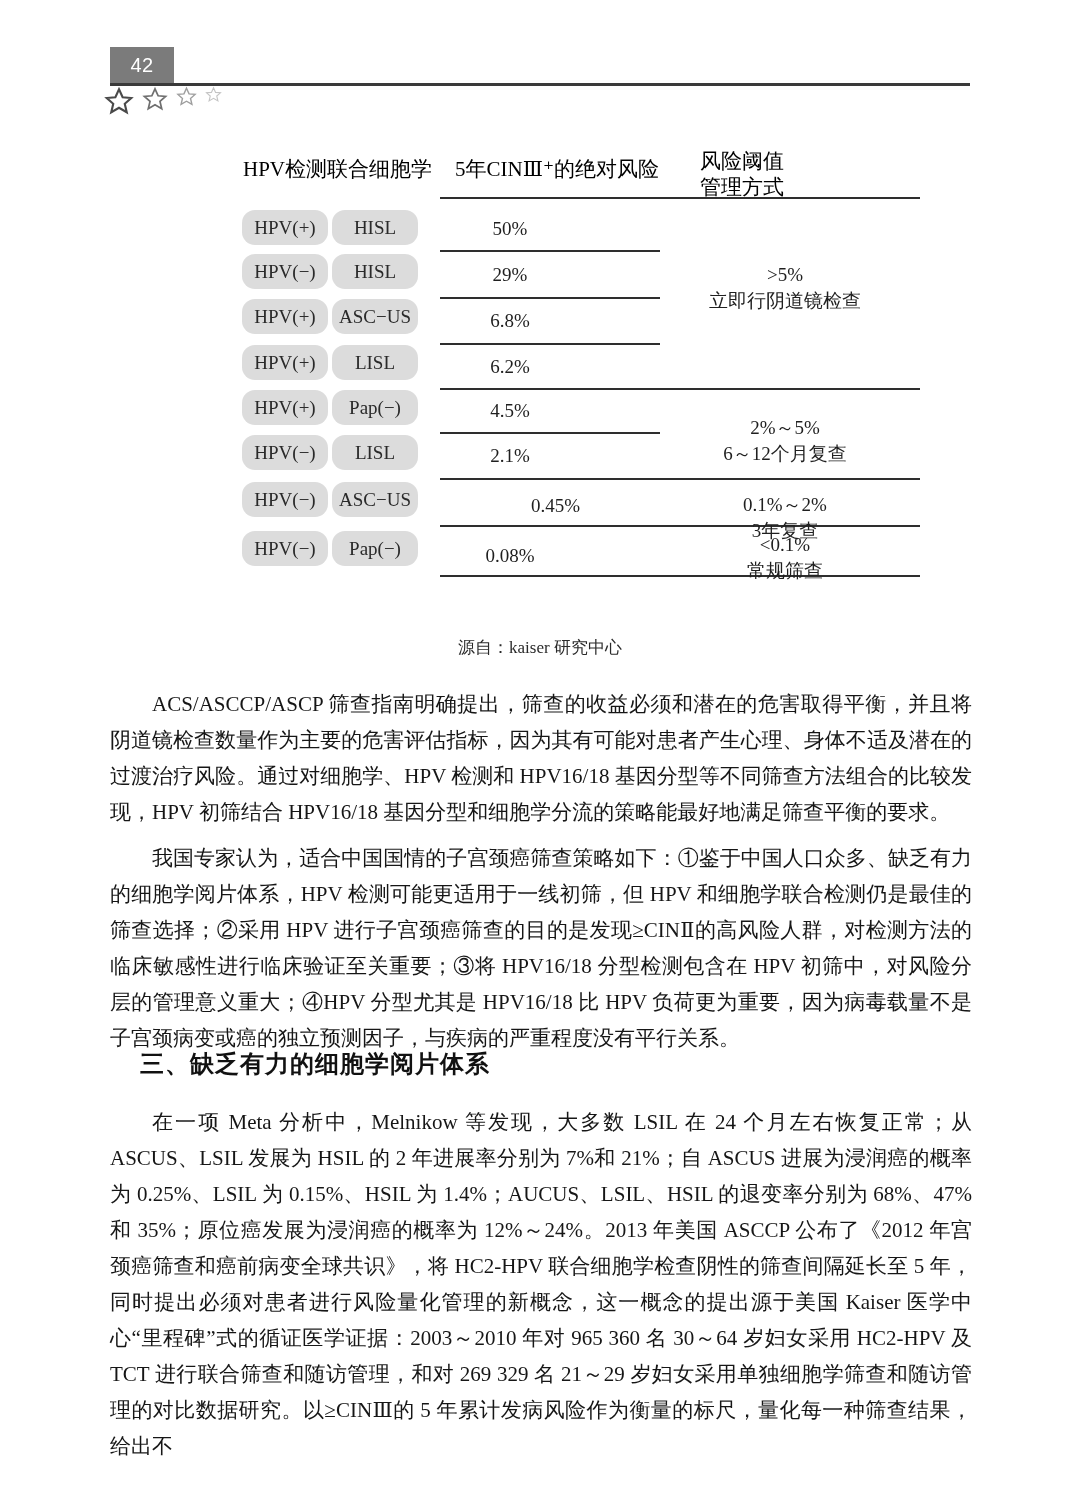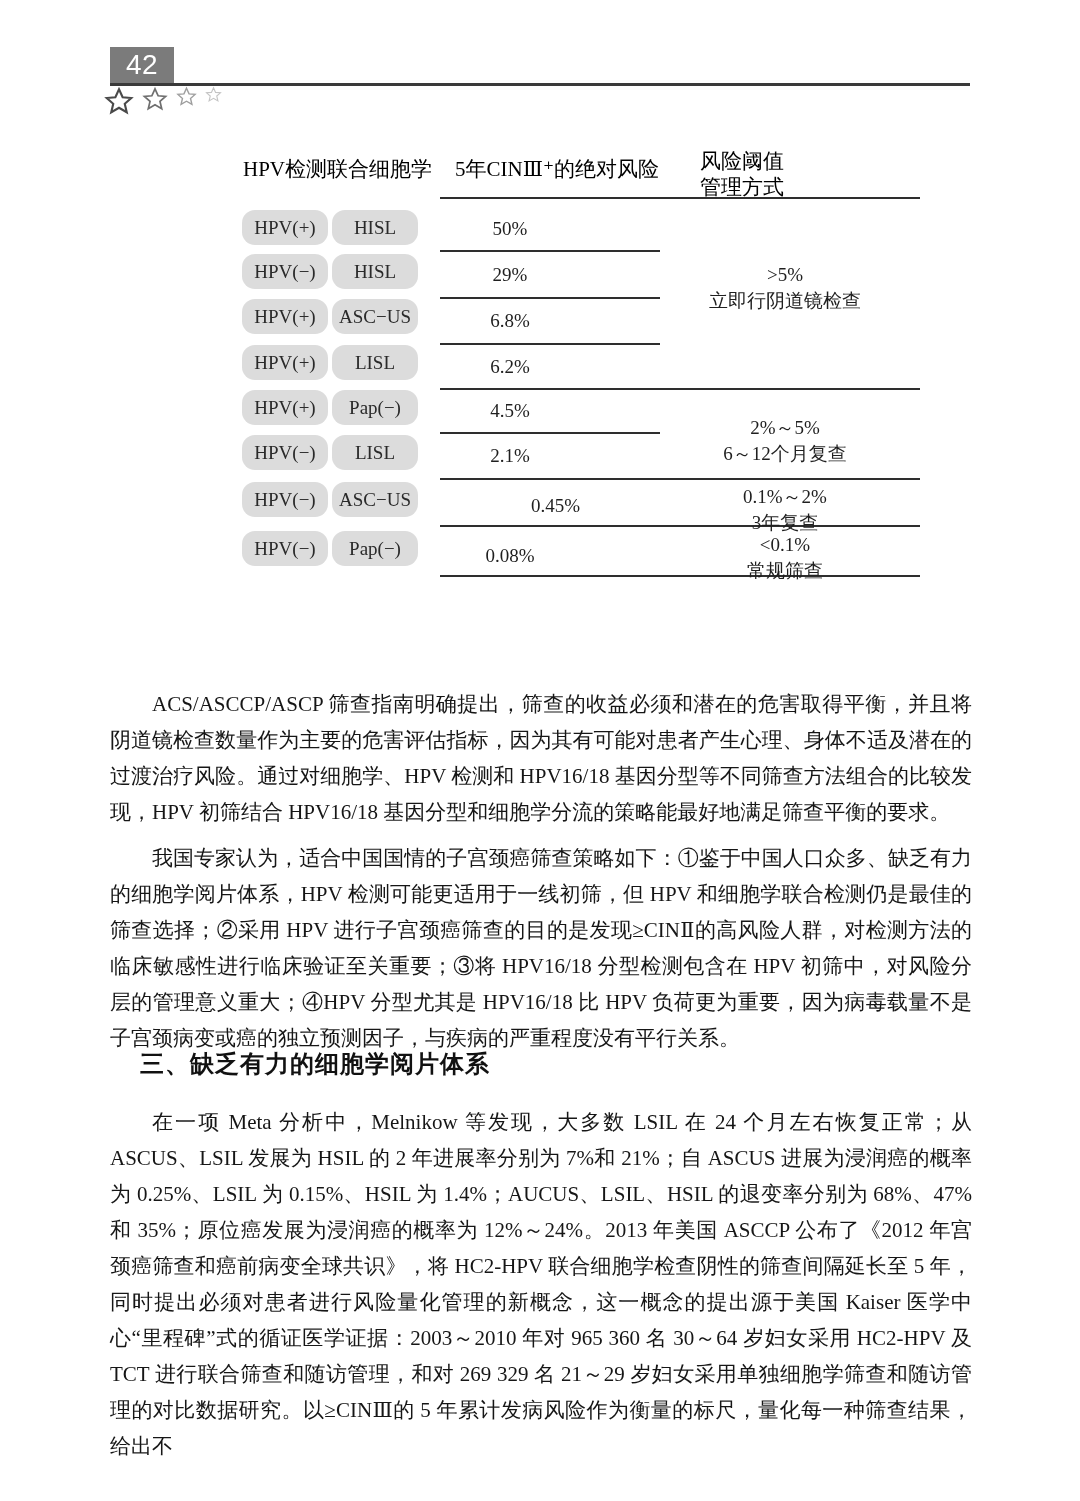--- a/index.html
+++ b/index.html
@@ -28,21 +28,21 @@
     border-bottom: 3px solid #3a3a3a;
   }
   .page-number-box {
     width: 64px;
     background: #7b7b7b;
     color: #ffffff;
     display: flex;
     align-items: center;
     justify-content: center;
     font-family: "Liberation Sans", sans-serif;
-    font-size: 28px;
+    font-size: 20px;
     letter-spacing: 0.5px;
   }
   .running-title {
     flex: 1;
     display: flex;
     align-items: center;
     padding-left: 22px;
     font-family: "Liberation Sans", sans-serif;
     font-weight: bold;
     font-size: 19px;
@@ -267,30 +267,31 @@
     <div class="pct" style="top:405px;">0.08%</div>
 
     <div class="mgmt" style="top:122px;">
       <div>&gt;5%</div>
       <div>立即行阴道镜检查</div>
     </div>
     <div class="mgmt" style="top:275px;">
       <div>2%～5%</div>
       <div>6～12个月复查</div>
     </div>
-    <div class="mgmt" style="top:344px;">
+    <div class="mgmt" style="top:352px;">
       <div>0.1%～2%</div>
       <div>3年复查</div>
     </div>
     <div class="mgmt" style="top:392px;">
       <div>&lt;0.1%</div>
       <div>常规筛查</div>
     </div>
   </div>
 
+  <div class="fig-source">源自：kaiser 研究中心</div>
 </div>
 
 <div class="body-text" id="para-1">
   <p>ACS/ASCCP/ASCP 筛查指南明确提出，筛查的收益必须和潜在的危害取得平衡，并且将阴道镜检查数量作为主要的危害评估指标，因为其有可能对患者产生心理、身体不适及潜在的过渡治疗风险。通过对细胞学、HPV 检测和 HPV16/18 基因分型等不同筛查方法组合的比较发现，HPV 初筛结合 HPV16/18 基因分型和细胞学分流的策略能最好地满足筛查平衡的要求。</p>
 </div>
 
 <div class="body-text" id="para-2">
   <p>我国专家认为，适合中国国情的子宫颈癌筛查策略如下：①鉴于中国人口众多、缺乏有力的细胞学阅片体系，HPV 检测可能更适用于一线初筛，但 HPV 和细胞学联合检测仍是最佳的筛查选择；②采用 HPV 进行子宫颈癌筛查的目的是发现≥CINⅡ的高风险人群，对检测方法的临床敏感性进行临床验证至关重要；③将 HPV16/18 分型检测包含在 HPV 初筛中，对风险分层的管理意义重大；④HPV 分型尤其是 HPV16/18 比 HPV 负荷更为重要，因为病毒载量不是子宫颈病变或癌的独立预测因子，与疾病的严重程度没有平行关系。</p>
 </div>
 

